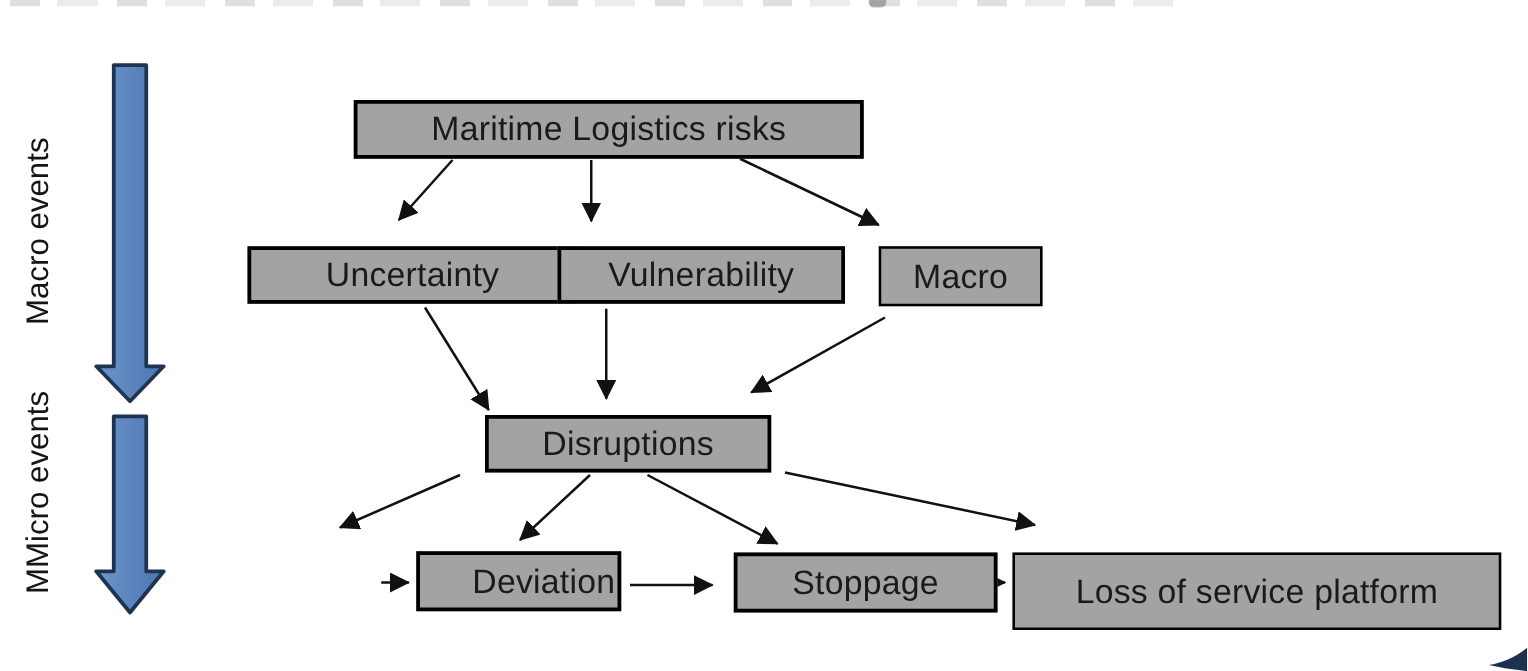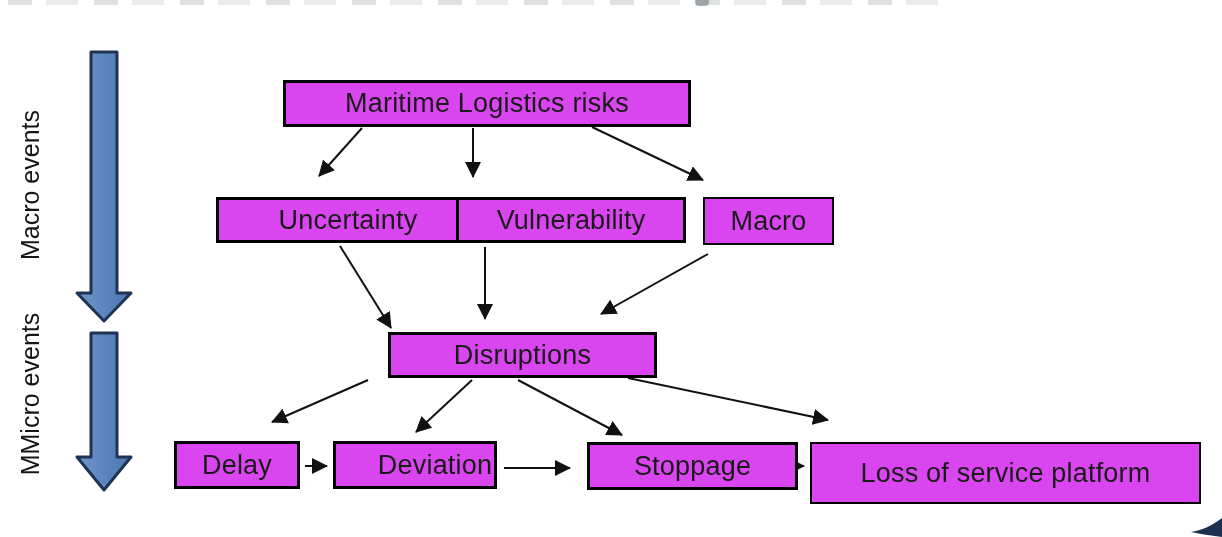--- a/index.html
+++ b/index.html
@@ -22,32 +22,32 @@
     position:absolute;top:0;left:695px;width:14px;height:6px;
     background:rgba(80,90,100,0.45);border-radius:0 0 4px 4px;
   }
   
   svg.wires{position:absolute;top:0;left:0;}
   
   .node{
     position:absolute;
     display:flex;align-items:center;justify-content:center;
     border:3px solid #000000;
-    background:#d946ef;
+    background:#a3a3a3;
     font-size:27px;
     letter-spacing:0.2px;
     white-space:nowrap;
     box-sizing:border-box;
   }
   .thin{border-width:2px;}
   #n-maritime   {left:283px;top:80px; width:408px;height:47px;}
-  #n-uncertainty{left:198px;top:197px;width:264px;height:46px;margin-left:18px;}
-  #n-vulnerability{left:446px;top:197px;width:230px;height:46px;margin-left:10px;}
+  #n-uncertainty{left:198px;top:197px;width:264px;height:46px;}
+  #n-vulnerability{left:446px;top:197px;width:230px;height:46px;}
   #n-crisis     {left:703px;top:197px;width:131px;height:48px;}
-  #n-disruptions{left:388px;top:332px;width:269px;height:46px;}
+  #n-disruptions{left:388px;top:332px;width:229px;height:46px;}
   #n-delay      {left:174px;top:441px;width:126px;height:48px;}
   #n-deviation  {left:333px;top:441px;width:164px;height:48px;padding-left:40px;}
   #n-stoppage   {left:587px;top:442px;width:211px;height:48px;}
   #n-loss       {left:810px;top:442px;width:391px;height:62px;}
   
   .level-label{
     position:absolute;
     width:280px;height:32px;
     display:flex;align-items:center;justify-content:center;
     font-size:25px;color:#151515;
@@ -101,18 +101,17 @@
   </svg>
 
   <div class="level-label" id="lbl-macro">Macro events</div>
   <div class="level-label" id="lbl-micro">MMicro events</div>
 
   <div class="node" id="n-maritime">Maritime Logistics risks</div>
   <div class="node" id="n-uncertainty">Uncertainty</div>
   <div class="node" id="n-vulnerability">Vulnerability</div>
   <div class="node thin" id="n-crisis">Macro</div>
   <div class="node" id="n-disruptions">Disruptions</div>
-  <div class="node" id="n-delay">Delay</div>
   <div class="node" id="n-deviation">Deviation</div>
   <div class="node" id="n-stoppage">Stoppage</div>
   <div class="node thin" id="n-loss">Loss of service platform</div>
 
 </div>
 
 </body></html>

